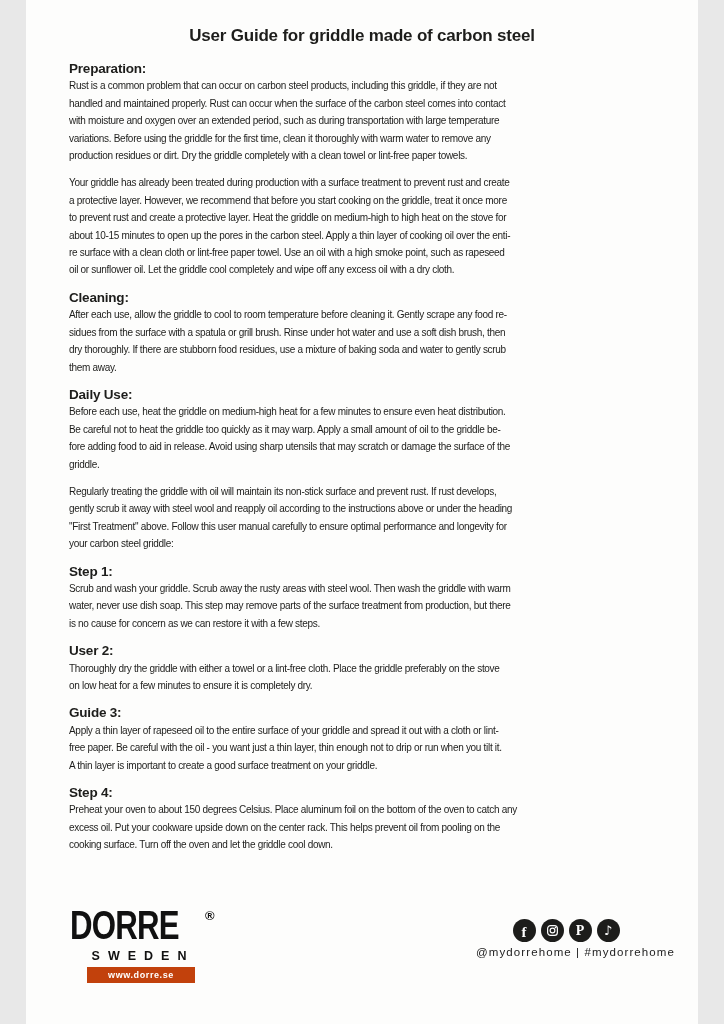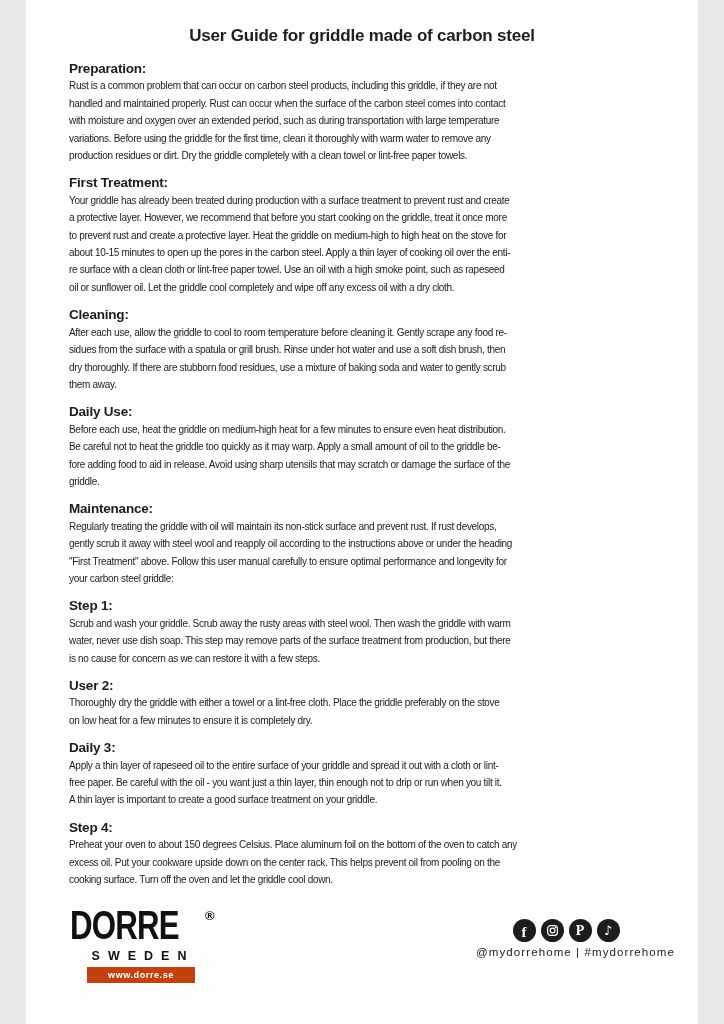--- a/index.html
+++ b/index.html
@@ -150,21 +150,20 @@
     <div class="section">
       <div class="section-heading">Preparation:</div>
       <div class="section-body">Rust is a common problem that can occur on carbon steel products, including this griddle, if they are not
 handled and maintained properly. Rust can occur when the surface of the carbon steel comes into contact
 with moisture and oxygen over an extended period, such as during transportation with large temperature
 variations. Before using the griddle for the first time, clean it thoroughly with warm water to remove any
 production residues or dirt. Dry the griddle completely with a clean towel or lint-free paper towels.</div>
     </div>
 
     <div class="section">
-      <div class="section-heading">First Treatment:</div>
       <div class="section-body">Your griddle has already been treated during production with a surface treatment to prevent rust and create
 a protective layer. However, we recommend that before you start cooking on the griddle, treat it once more
 to prevent rust and create a protective layer. Heat the griddle on medium-high to high heat on the stove for
 about 10-15 minutes to open up the pores in the carbon steel. Apply a thin layer of cooking oil over the enti-
 re surface with a clean cloth or lint-free paper towel. Use an oil with a high smoke point, such as rapeseed
 oil or sunflower oil. Let the griddle cool completely and wipe off any excess oil with a dry cloth.</div>
     </div>
 
     <div class="section">
       <div class="section-heading">Cleaning:</div>
@@ -176,42 +175,41 @@
 
     <div class="section">
       <div class="section-heading">Daily Use:</div>
       <div class="section-body">Before each use, heat the griddle on medium-high heat for a few minutes to ensure even heat distribution.
 Be careful not to heat the griddle too quickly as it may warp. Apply a small amount of oil to the griddle be-
 fore adding food to aid in release. Avoid using sharp utensils that may scratch or damage the surface of the
 griddle.</div>
     </div>
 
     <div class="section">
-      <div class="section-heading">Maintenance:</div>
       <div class="section-body">Regularly treating the griddle with oil will maintain its non-stick surface and prevent rust. If rust develops,
 gently scrub it away with steel wool and reapply oil according to the instructions above or under the heading
 "First Treatment" above. Follow this user manual carefully to ensure optimal performance and longevity for
 your carbon steel griddle:</div>
     </div>
 
     <div class="section">
       <div class="section-heading">Step 1:</div>
       <div class="section-body">Scrub and wash your griddle. Scrub away the rusty areas with steel wool. Then wash the griddle with warm
 water, never use dish soap. This step may remove parts of the surface treatment from production, but there
 is no cause for concern as we can restore it with a few steps.</div>
     </div>
 
     <div class="section">
       <div class="section-heading">User 2:</div>
       <div class="section-body">Thoroughly dry the griddle with either a towel or a lint-free cloth. Place the griddle preferably on the stove
 on low heat for a few minutes to ensure it is completely dry.</div>
     </div>
 
     <div class="section">
-      <div class="section-heading">Daily 3:</div>
+      <div class="section-heading">Guide 3:</div>
       <div class="section-body">Apply a thin layer of rapeseed oil to the entire surface of your griddle and spread it out with a cloth or lint-
 free paper. Be careful with the oil - you want just a thin layer, thin enough not to drip or run when you tilt it.
 A thin layer is important to create a good surface treatment on your griddle.</div>
     </div>
 
     <div class="section">
       <div class="section-heading">Step 4:</div>
       <div class="section-body">Preheat your oven to about 150 degrees Celsius. Place aluminum foil on the bottom of the oven to catch any
 excess oil. Put your cookware upside down on the center rack. This helps prevent oil from pooling on the
 cooking surface. Turn off the oven and let the griddle cool down.</div>

